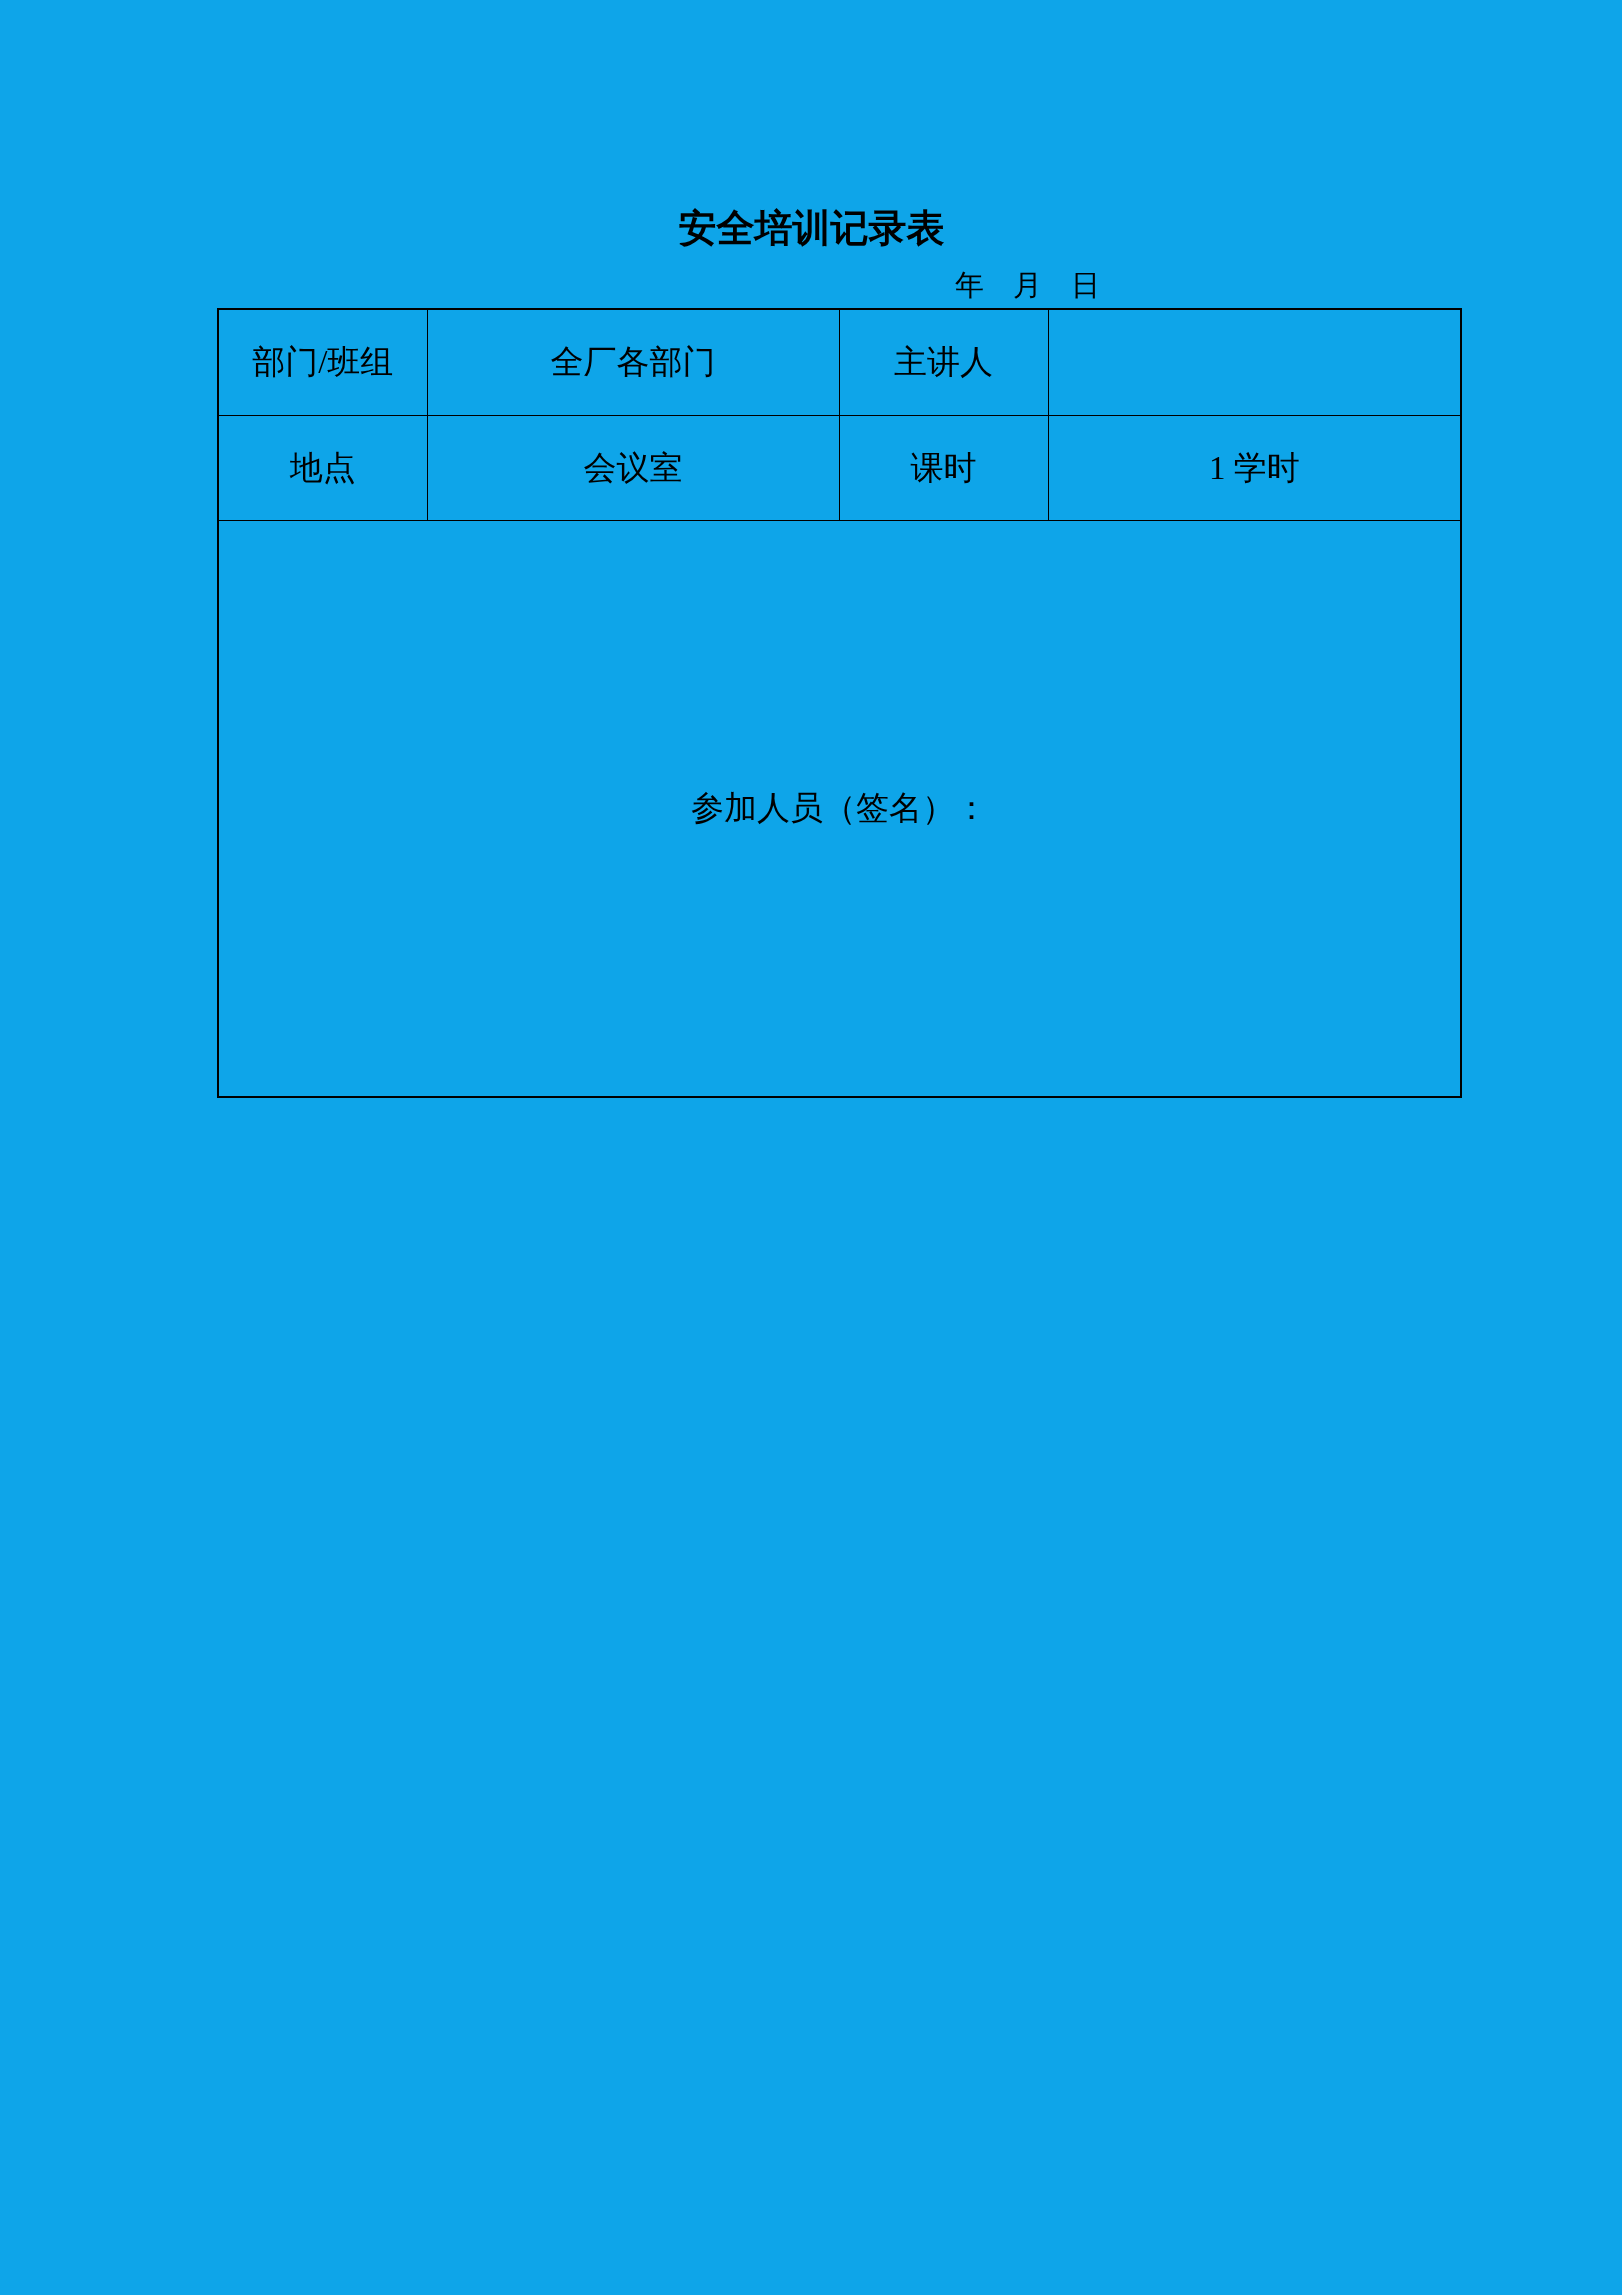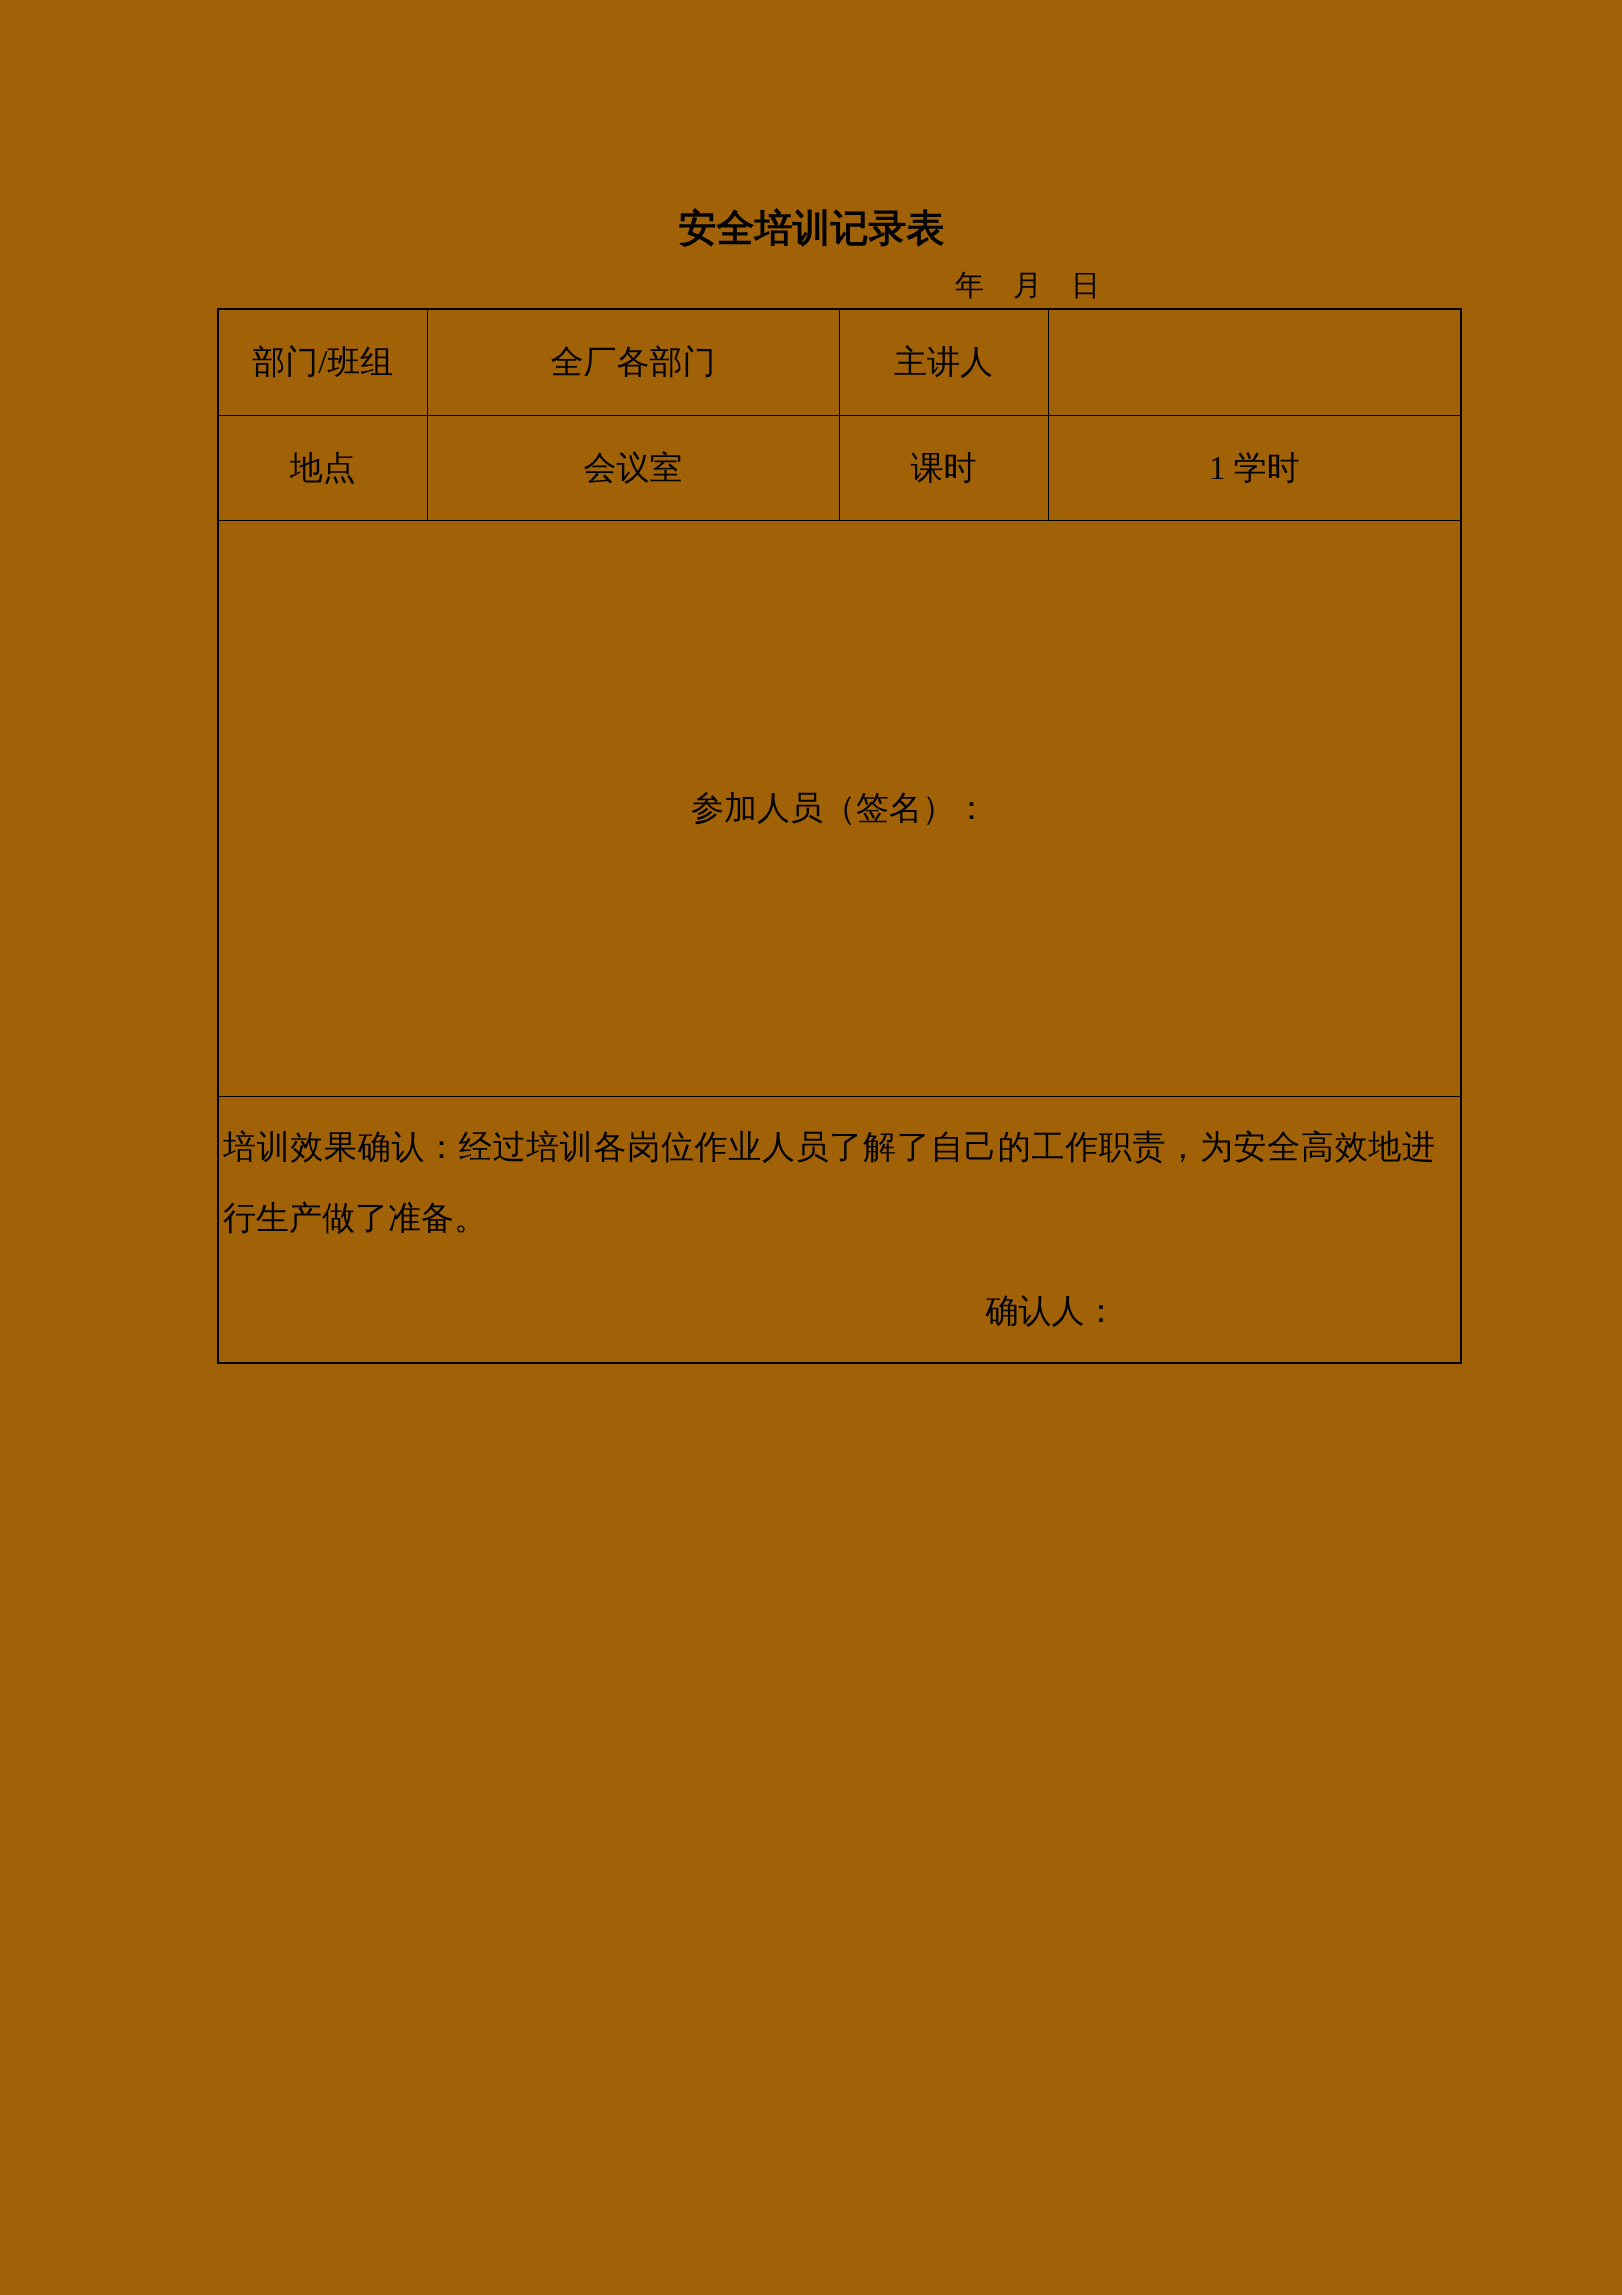--- a/index.html
+++ b/index.html
@@ -4,21 +4,21 @@
 <style>
   html, body {
     margin: 0;
     padding: 0;
     background: #ffffff;
   }
   .page {
     position: relative;
     width: 1623px;
     height: 2295px;
-    background: #a16207;
+    background: #0ea5e9;
     color: #000000;
     font-family: "Liberation Serif", "DejaVu Serif", serif;
     overflow: hidden;
   }
   .title {
     padding-top: 199px;
     text-align: center;
     font-size: 38px;
     font-weight: bold;
     line-height: 59px;
@@ -121,23 +121,17 @@
         <td>地点</td>
         <td>会议室</td>
         <td>课时</td>
         <td>1 学时</td>
       </tr>
       <tr class="r4">
         <td class="block-cell participants-cell" colspan="4">
           <div class="participants-label">参加人员（签名）：</div>
         </td>
       </tr>
-      <tr class="r5">
-        <td class="block-cell confirm-cell" colspan="4">
-          <p class="confirm-text">培训效果确认：经过培训各岗位作业人员了解了自己的工作职责，为安全高效地进行生产做了准备。</p>
-          <p class="confirmer">确认人：</p>
-        </td>
-      </tr>
     </tbody>
   </table>
 
 </div>
 
 
 </body></html>

